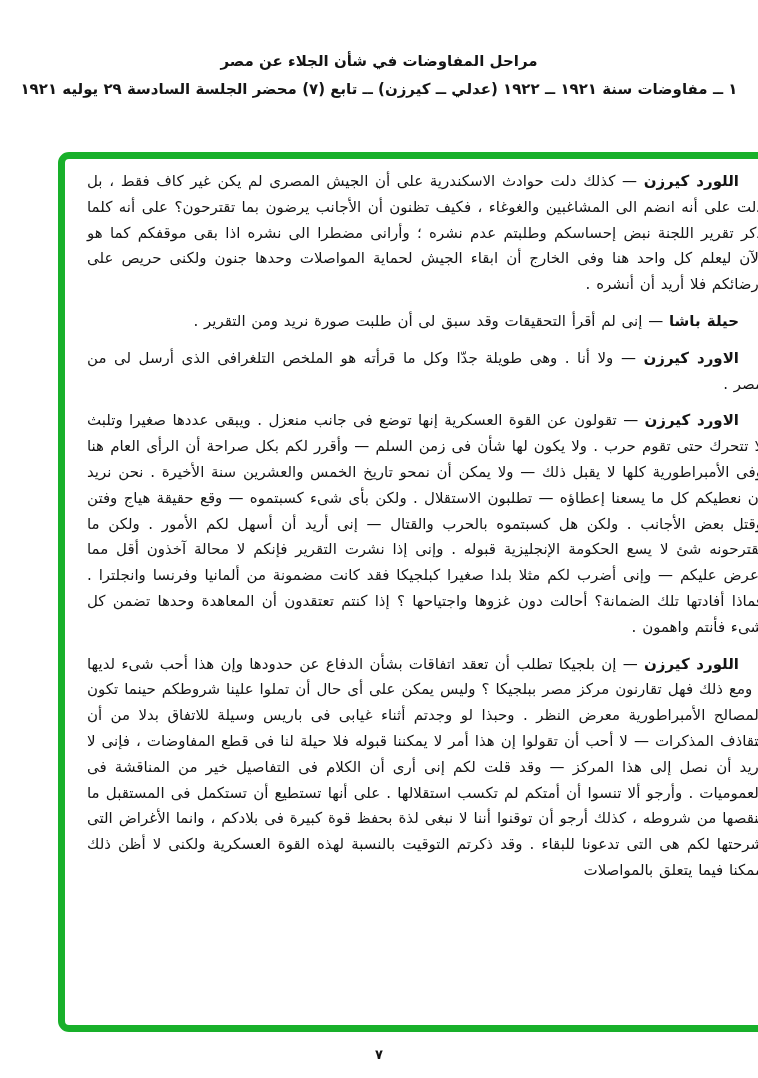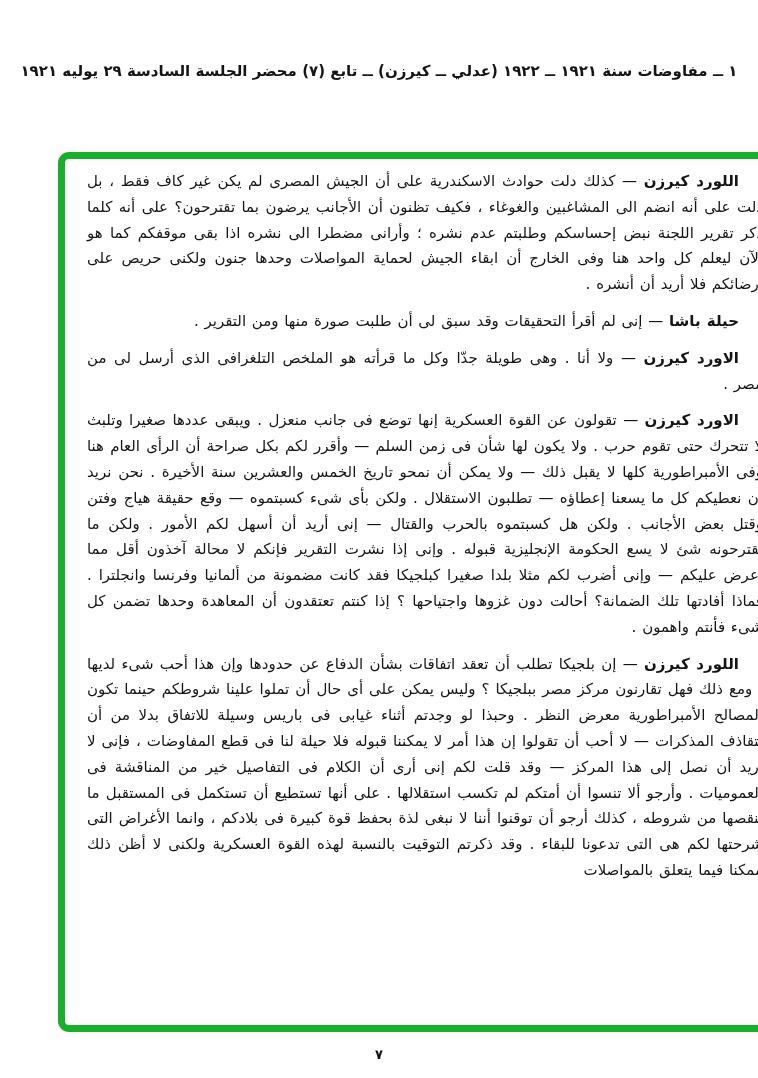--- a/index.html
+++ b/index.html
@@ -76,26 +76,27 @@
     text-align: center;
     font-size: 13px;
     font-weight: bold;
     color: #111;
   }
 </style>
 </head>
 <body>
 
 <header class="doc-header">
+  <div class="doc-title">مراحل المفاوضات في شأن الجلاء عن مصر</div>
   <div class="doc-subtitle">١ ــ مفاوضات سنة ١٩٢١ ــ ١٩٢٢ (عدلي ــ كيرزن) ــ تابع (٧) محضر الجلسة السادسة ٢٩ يوليه ١٩٢١</div>
 </header>
 
 <div class="highlight-box" style="border-color: rgb(24, 176, 42);">
   <div class="dialogue" id="dialogue">
       <p class="para"><span class="speaker">اللورد كيرزن</span><span> — كذلك دلت حوادث الاسكندرية على أن الجيش المصرى لم يكن غير كاف فقط ، بل دلت على أنه انضم الى المشاغبين والغوغاء ، فكيف تظنون أن الأجانب يرضون بما تقترحون؟ على أنه كلما ذكر تقرير اللجنة نبض إحساسكم وطلبتم عدم نشره ؛ وأرانى مضطرا الى نشره اذا بقى موقفكم كما هو الآن ليعلم كل واحد هنا وفى الخارج أن ابقاء الجيش لحماية المواصلات وحدها جنون ولكنى حريص على إرضائكم فلا أريد أن أنشره .</span></p>
-      <p class="para"><span class="speaker">حيلة باشا</span><span> — إنى لم أقرأ التحقيقات وقد سبق لى أن طلبت صورة منها ومن التقرير .</span></p>
+      <p class="para"><span class="speaker">حيلة باشا</span><span> — إنى لم أقرأ التحقيقات وقد سبق لى أن طلبت صورة نريد ومن التقرير .</span></p>
       <p class="para"><span class="speaker">الاورد كيرزن</span><span> — ولا أنا . وهى طويلة جدّا وكل ما قرأته هو الملخص التلغرافى الذى أرسل لى من مصر .</span></p>
       <p class="para"><span class="speaker">الاورد كيرزن</span><span> — تقولون عن القوة العسكرية إنها توضع فى جانب منعزل . ويبقى عددها صغيرا وتلبث لا تتحرك حتى تقوم حرب . ولا يكون لها شأن فى زمن السلم — وأقرر لكم بكل صراحة أن الرأى العام هنا وفى الأمبراطورية كلها لا يقبل ذلك — ولا يمكن أن نمحو تاريخ الخمس والعشرين سنة الأخيرة . نحن نريد أن نعطيكم كل ما يسعنا إعطاؤه — تطلبون الاستقلال . ولكن بأى شىء كسبتموه — وقع حقيقة هياج وفتن وقتل بعض الأجانب . ولكن هل كسبتموه بالحرب والقتال — إنى أريد أن أسهل لكم الأمور . ولكن ما تقترحونه شئ لا يسع الحكومة الإنجليزية قبوله . وإنى إذا نشرت التقرير فإنكم لا محالة آخذون أقل مما أعرض عليكم — وإنى أضرب لكم مثلا بلدا صغيرا كبلجيكا فقد كانت مضمونة من ألمانيا وفرنسا وانجلترا . فماذا أفادتها تلك الضمانة؟ أحالت دون غزوها واجتياحها ؟ إذا كنتم تعتقدون أن المعاهدة وحدها تضمن كل شىء فأنتم واهمون .</span></p>
       <p class="para"><span class="speaker">اللورد كيرزن</span><span> — إن بلجيكا تطلب أن تعقد اتفاقات بشأن الدفاع عن حدودها وإن هذا أحب شىء لديها . ومع ذلك فهل تقارنون مركز مصر ببلجيكا ؟ وليس يمكن على أى حال أن تملوا علينا شروطكم حينما تكون المصالح الأمبراطورية معرض النظر . وحبذا لو وجدتم أثناء غيابى فى باريس وسيلة للاتفاق بدلا من أن نتقاذف المذكرات — لا أحب أن تقولوا إن هذا أمر لا يمكننا قبوله فلا حيلة لنا فى قطع المفاوضات ، فإنى لا أريد أن نصل إلى هذا المركز — وقد قلت لكم إنى أرى أن الكلام فى التفاصيل خير من المناقشة فى العموميات . وأرجو ألا تنسوا أن أمتكم لم تكسب استقلالها . على أنها تستطيع أن تستكمل فى المستقبل ما ينقصها من شروطه ، كذلك أرجو أن توقنوا أننا لا نبغى لذة بحفظ قوة كبيرة فى بلادكم ، وانما الأغراض التى شرحتها لكم هى التى تدعونا للبقاء . وقد ذكرتم التوقيت بالنسبة لهذه القوة العسكرية ولكنى لا أظن ذلك ممكنا فيما يتعلق بالمواصلات</span></p>
     </div>
 </div>
 
 <div class="page-number">٧</div>
 
 </body></html>

